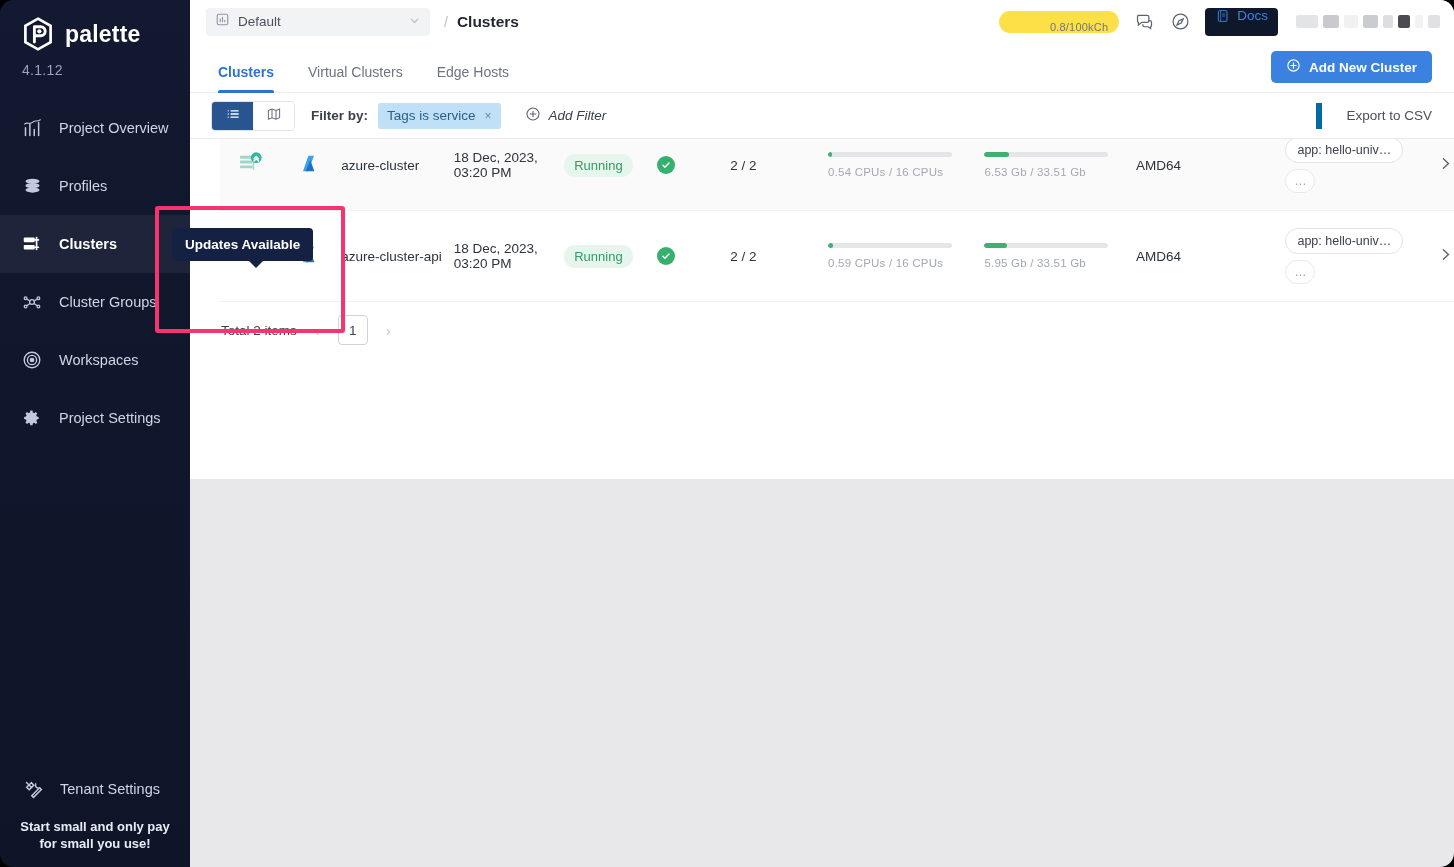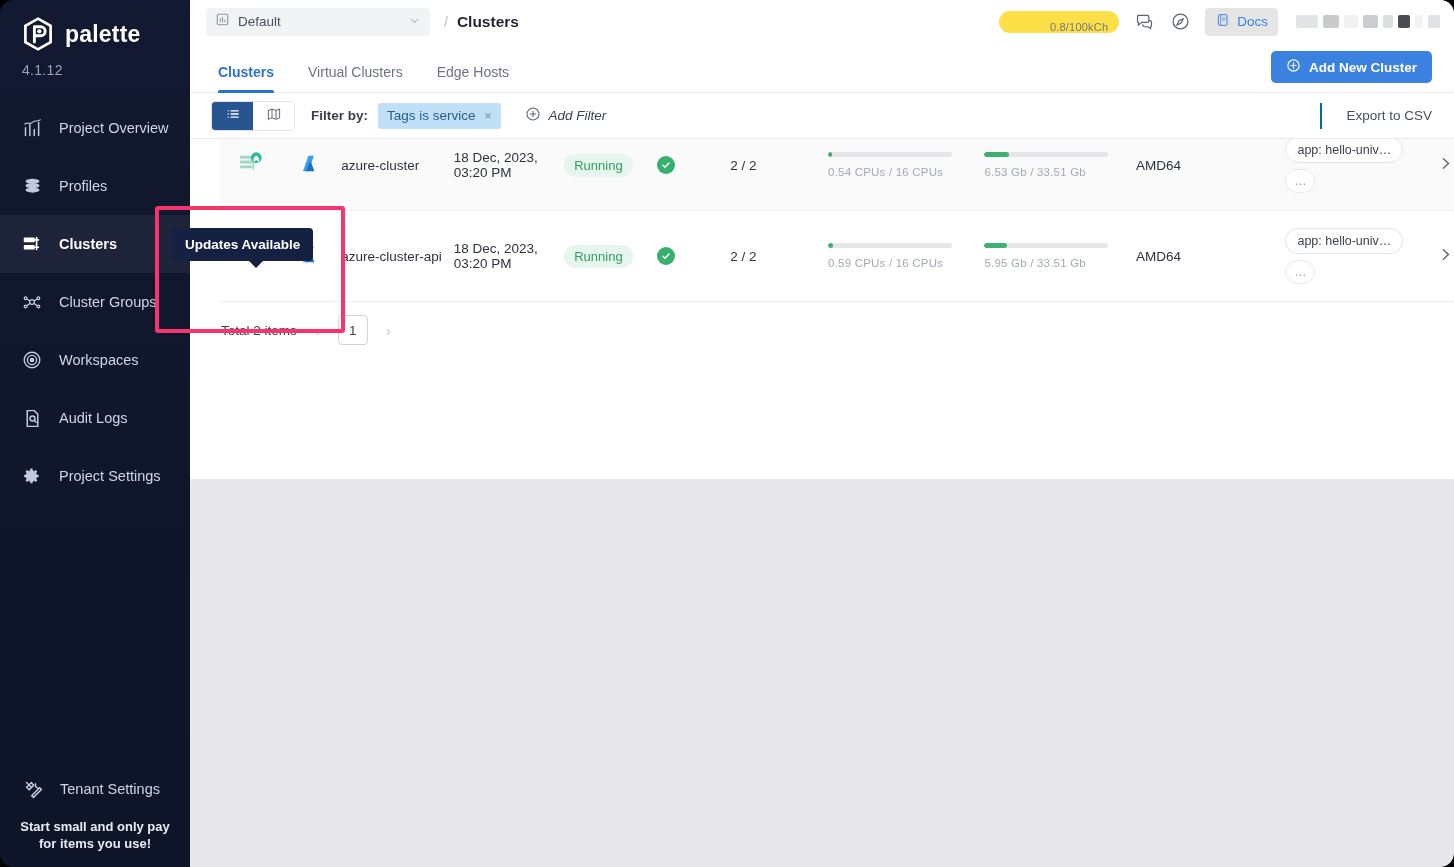--- a/index.html
+++ b/index.html
@@ -82,22 +82,22 @@
   .crumb-cur { font-size: 15.5px; color: #1f2430; font-weight: 600; }
 
   .topbar-right { margin-left: auto; display: flex; align-items: center; gap: 14px; }
   .credit-chip {
     height: 22px; min-width: 120px; background: #fde047; border-radius: 11px;
     display: flex; align-items: flex-end; justify-content: flex-end;
     padding: 0 11px; font-size: 11px; color: #6f7582; letter-spacing: .2px;
   }
   .ico-btn { width: 22px; height: 22px; display: flex; align-items: center; justify-content: center; cursor: pointer; }
   .docs-btn {
-    display: flex; align-items: center; gap: 6px;
-    background: #e5e5e5; color: #3b82e0; border-radius: 4px;
+    display: flex; align-items: flex-start; gap: 6px;
+    background: #0f172a; color: #3b82e0; border-radius: 4px;
     height: 28px; padding: 0 10px; font-size: 13.5px; cursor: pointer;
   }
   .redact { display: flex; align-items: center; gap: 5px; margin-left: 4px; }
   .redact i { display: block; height: 13px; border-radius: 2px; }
 
   
   .tabstrip {
     height: 50px; background: #fff;
     display: flex; align-items: flex-end; gap: 0;
     padding: 0 0 0 28px; position: relative; z-index: 11;
@@ -136,21 +136,21 @@
     border-radius: 3px; display: flex; align-items: center; gap: 9px;
     padding: 0 9px; font-size: 13.5px; cursor: pointer;
   }
   .filter-chip .x { color: #6c8ba3; font-size: 12px; }
   .add-filter {
     margin-left: 24px; display: flex; align-items: center; gap: 8px;
     font-size: 13.5px; color: #3b404d; cursor: pointer; font-style: italic;
   }
   .export-csv {
     margin-left: auto; font-size: 13.5px; color: #4a4f5c; cursor: pointer;
-    padding-left: 24px; border-left: 2px solid #0369a1; height: 26px; display:flex; align-items:center;
+    padding-left: 24px; border-left: 6px solid #0369a1; height: 26px; display:flex; align-items:center;
   }
 
   
   .content {
     position: absolute; left: 0; top: 139px; width: 1264px; height: 340px;
     background: #fff;
   }
 
   
   .usage-wrap { padding: 20px 0 0 0; background: #e8e8eb; height: 78px; position: relative; }
@@ -327,30 +327,20 @@
         <span class="ico">
           <svg viewBox="0 0 24 24" width="22" height="22" fill="none" stroke="#c2c9dd" stroke-width="1.5">
             <circle cx="12" cy="12" r="8.5"></circle>
               <circle cx="12" cy="12" r="5"></circle>
               <circle cx="12" cy="12" r="1.8" fill="#c2c9dd"></circle>
           </svg>
         </span>
         <span>Workspaces</span>
       </div>
 
-      <div class="nav-item">
-        <span class="ico">
-          <svg viewBox="0 0 24 24" width="21" height="21" fill="none" stroke="#c2c9dd" stroke-width="1.7">
-            <path d="M6 3h8l4 4v14H6z"></path>
-              <circle cx="12" cy="12" r="2.8"></circle>
-              <path d="M14 14l2.2 2.2" stroke-linecap="round"></path>
-          </svg>
-        </span>
-        <span>Audit Logs</span>
-      </div>
 
       <div class="nav-item">
         <span class="ico">
           <svg viewBox="0 0 24 24" width="20" height="20" fill="#c2c9dd">
             <path d="M12 8.2a3.8 3.8 0 100 7.6 3.8 3.8 0 000-7.6zm0 5.8a2 2 0 110-4 2 2 0 010 4z"></path>
             <path d="M20 13.3v-2.6l-2.3-.4a6 6 0 00-.7-1.7l1.3-1.9-1.8-1.8-1.9 1.3a6 6 0 00-1.7-.7L12.6 3h-2.6L9.6 5.5a6 6 0 00-1.7.7L6 4.9 4.2 6.7l1.3 1.9a6 6 0 00-.7 1.7L2.5 10.7v2.6l2.3.4a6 6 0 00.7 1.7L4.2 17.3 6 19.1l1.9-1.3c.5.3 1.1.5 1.7.7l.4 2.3h2.6l.4-2.3c.6-.2 1.2-.4 1.7-.7l1.9 1.3 1.8-1.8-1.3-1.9c.3-.5.5-1.1.7-1.7l2.2-.4z"></path>
           </svg>
         </span>
         <span>Project Settings</span>
       </div>
@@ -361,21 +351,21 @@
         <svg viewBox="0 0 24 24" width="21" height="21" fill="none" stroke="#c2c9dd" stroke-width="1.7" stroke-linecap="round">
           <path d="M14.5 5.5a3.5 3.5 0 004.7 4.6L21 12l-9 9-2-2 9-9"></path>
           <path d="M4 4l6 6M9.5 4.2L4.2 9.5 7 12.3l5.3-5.3z"></path>
         </svg>
       </span>
       <span>Tenant Settings</span>
     </div>
 
     <div class="promo">
       <div>Start small and only pay</div>
-      <div>for items you use!</div>
+      <div>for small you use!</div>
     </div>
   </div>
 
   <div id="page">
 
     <div class="topbar">
       <div class="proj-select">
         <span>
           <svg viewBox="0 0 20 20" width="15" height="15" fill="none" stroke="#8f96a3" stroke-width="1.5">
             <rect x="3" y="3" width="14" height="14" rx="2"></rect>

